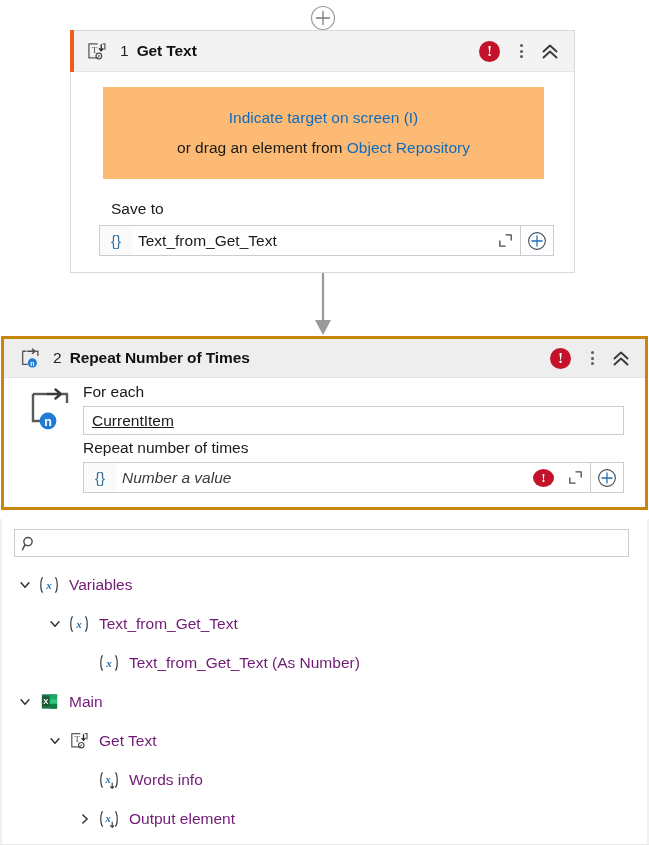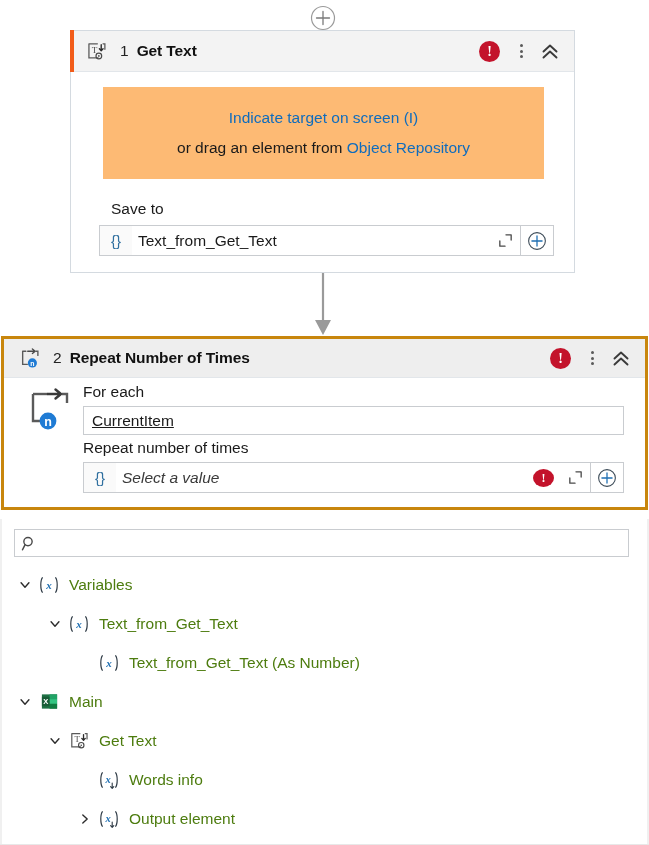--- a/index.html
+++ b/index.html
@@ -340,21 +340,21 @@
   .tree-ico {
     width: 26px;
     flex: 0 0 26px;
     display: flex;
     align-items: center;
     justify-content: center;
   }
   .tree-lbl {
     margin-left: 7px;
     font-size: 15.5px;
-    color: #4d7c0f;
+    color: #701a75;
     white-space: nowrap;
   }
   .panel-bottom-line {
     position: absolute;
     left: 0;
     bottom: 0;
     width: 649px;
     height: 2px;
     background: #e8e8e8;
   }
@@ -496,21 +496,21 @@
     <div class="fr-input">
       <span class="fr-value">CurrentItem</span>
     </div>
   </div>
 
   <div class="field-label lbl-repeat">Repeat number of times</div>
 
   <div class="field-row fr-repeat">
     <div class="fr-input">
       <span class="braces">{}</span>
-      <span class="fr-value placeholder">Select a value</span>
+      <span class="fr-value placeholder">Number a value</span>
       <span class="fr-err">
         <span class="err-badge">!</span>
       </span>
       <span class="fr-expand">
         <svg viewBox="0 0 18 18" width="17" height="17">
           <path d="M3 9.5 V15 H8.5" fill="none" stroke="#4a4a4a" stroke-width="1.4" stroke-linecap="round" stroke-linejoin="round"></path>
           <path d="M15 8.5 V3 H9.5" fill="none" stroke="#4a4a4a" stroke-width="1.4" stroke-linecap="round" stroke-linejoin="round"></path>
         </svg>
       </span>
     </div>

